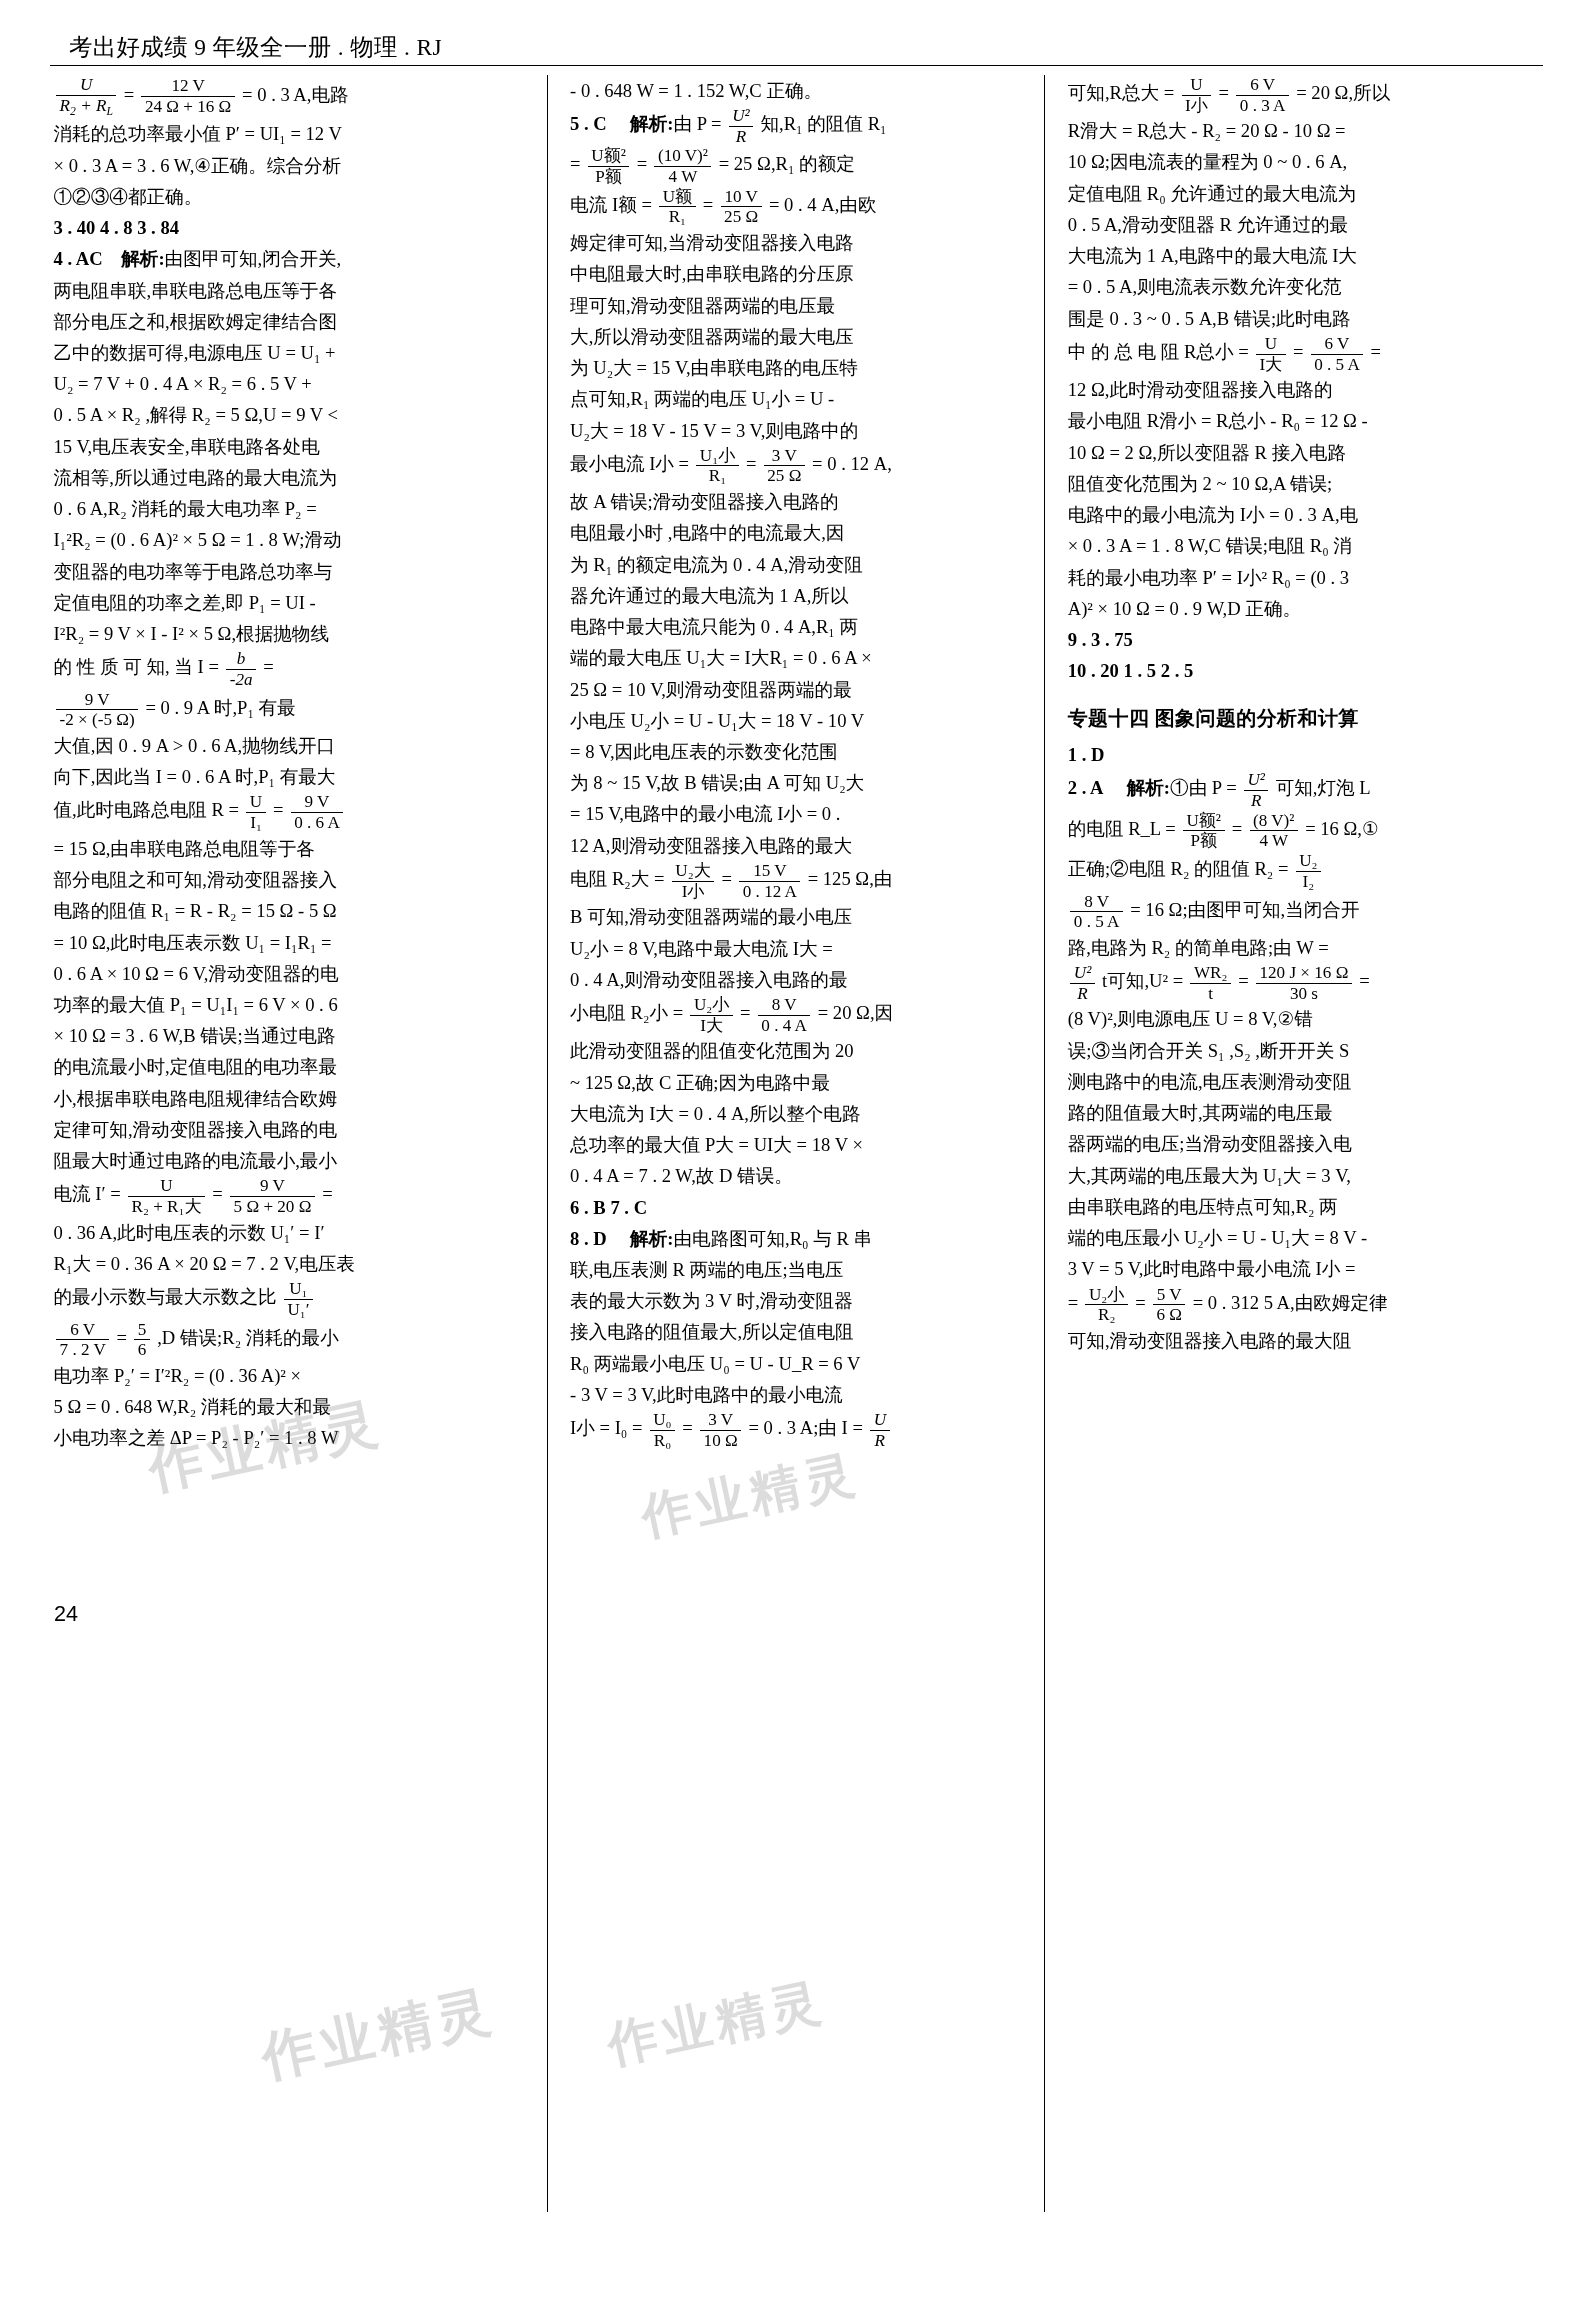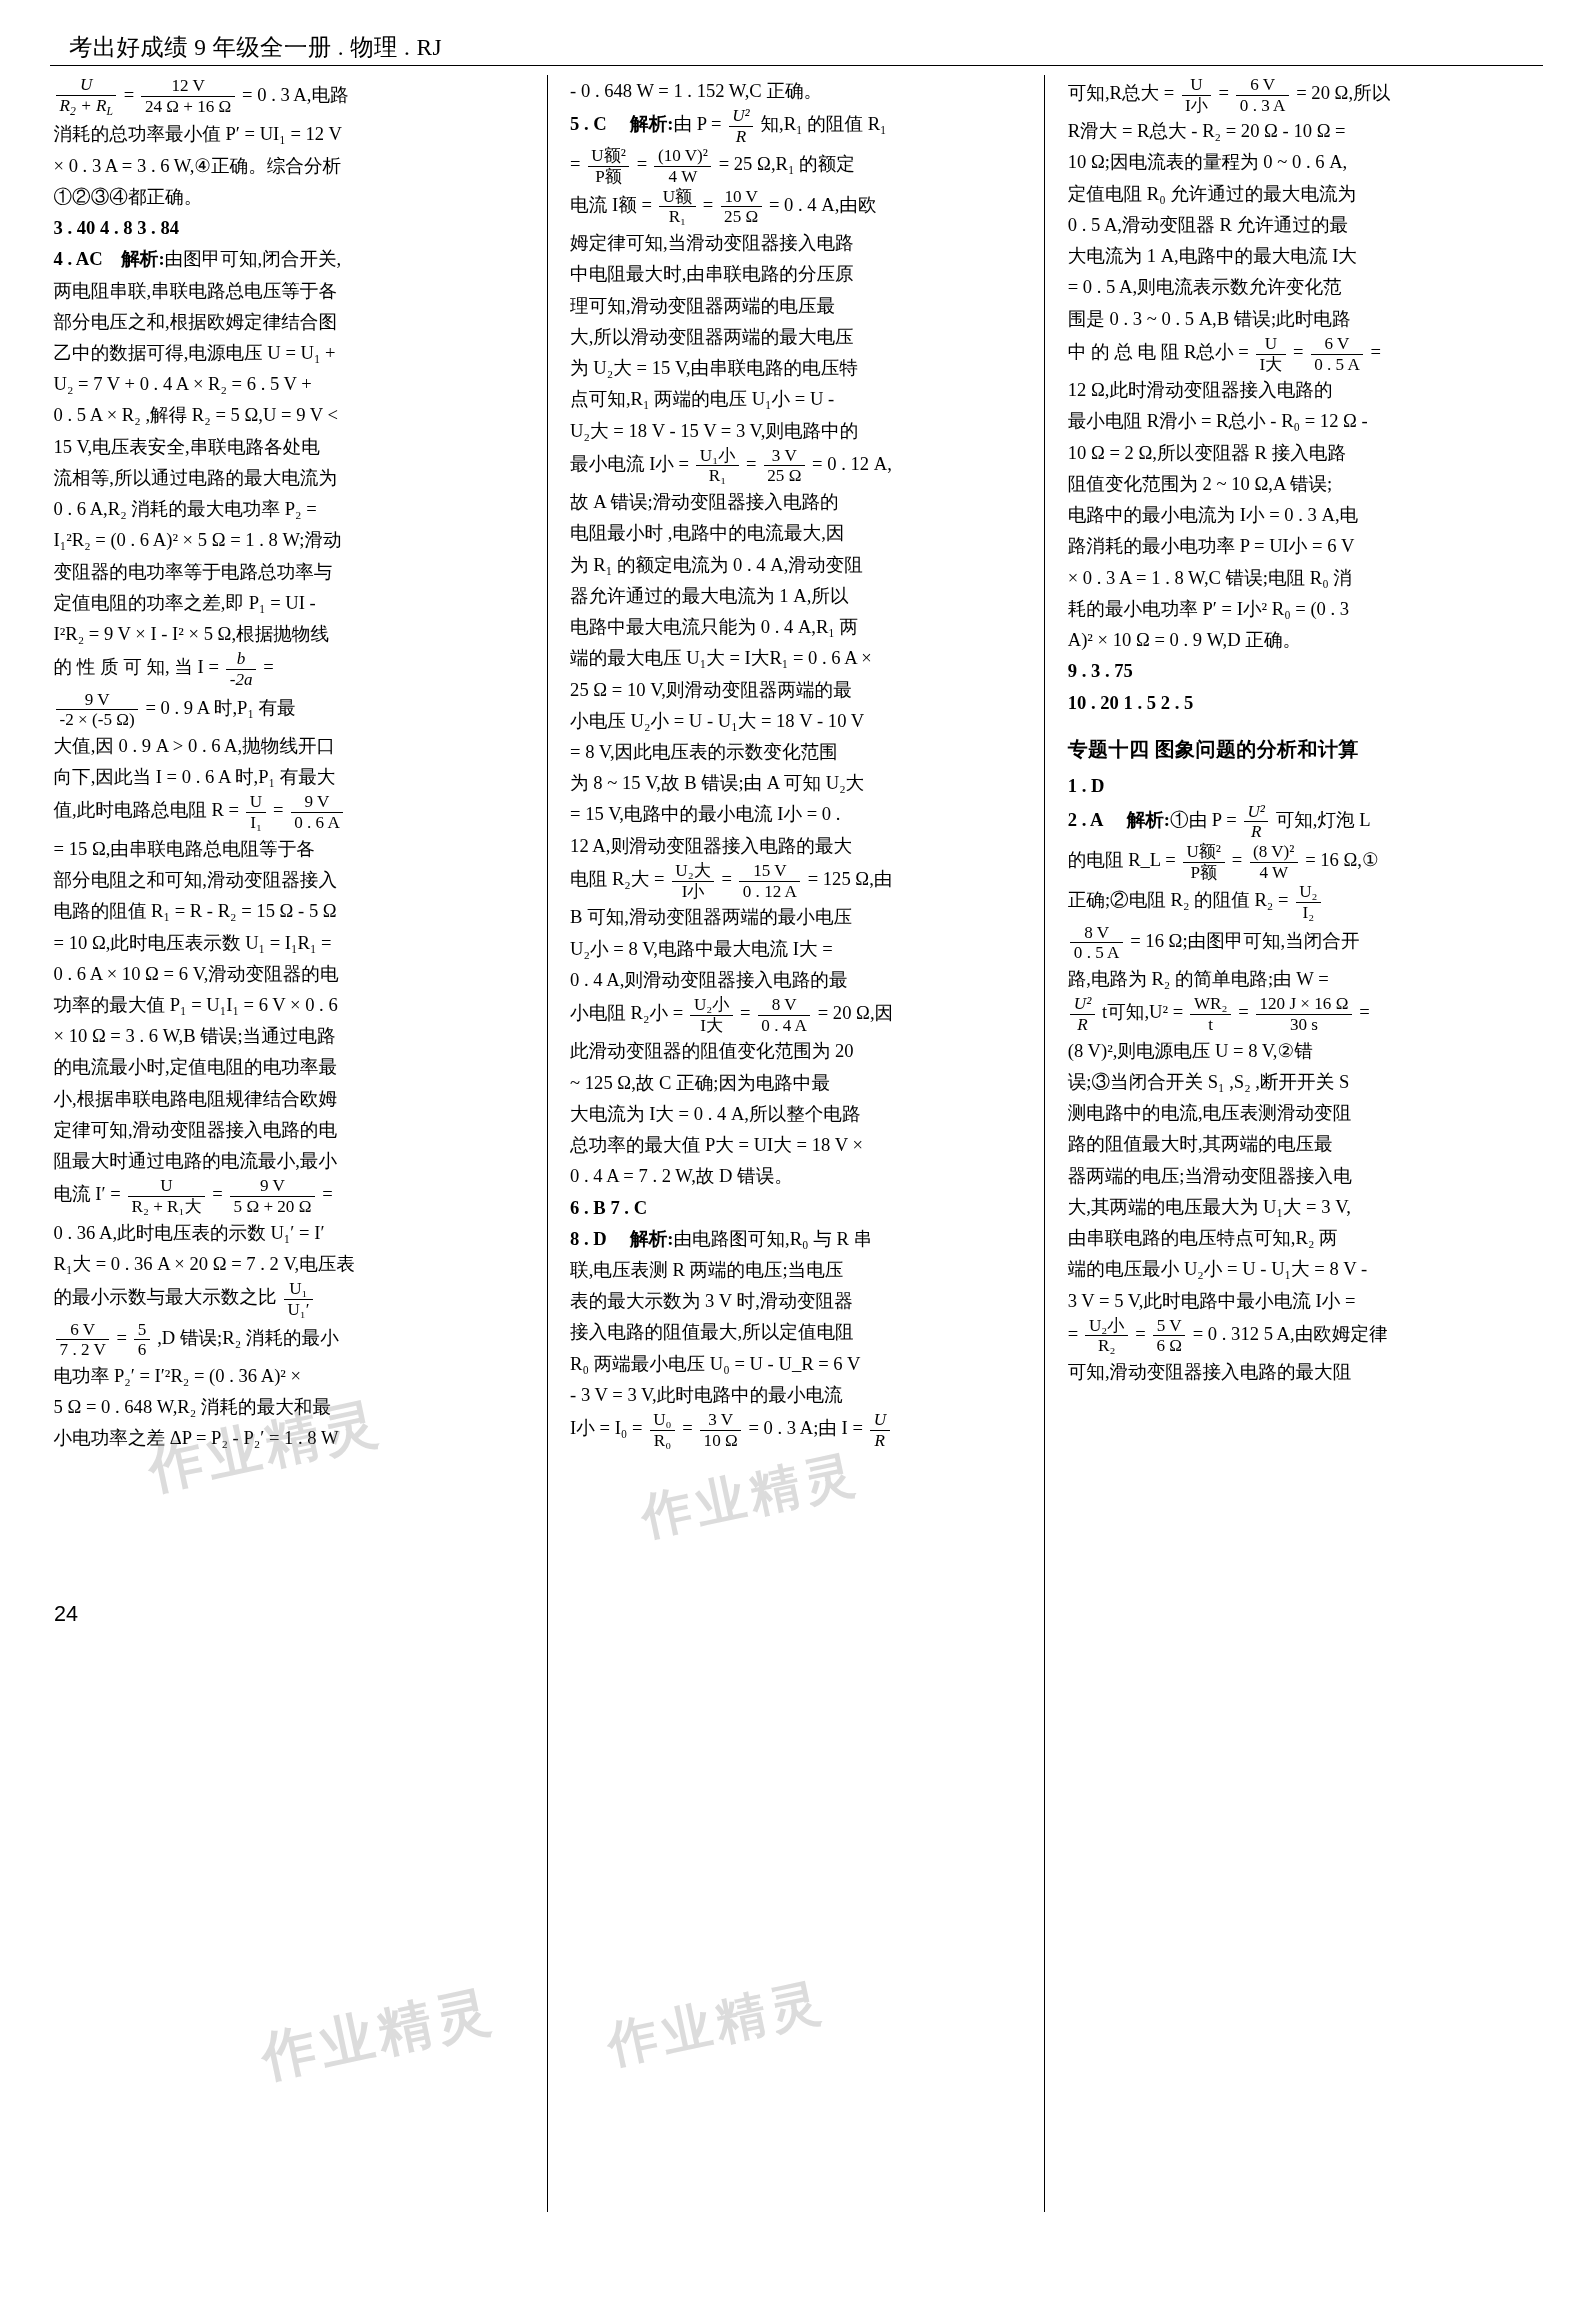--- a/index.html
+++ b/index.html
@@ -312,21 +312,20 @@
         <span class="frac"><span class="nu">U</span><span class="de">I大</span></span>
         <span>=</span>
         <span class="frac"><span class="nu">6 V</span><span class="de">0 . 5 A</span></span>
         <span>=</span>
       </p>
       <p class="line">12 Ω,此时滑动变阻器接入电路的</p>
       <p class="line">最小电阻 R滑小 = R总小 - R₀ = 12 Ω -</p>
       <p class="line">10 Ω = 2 Ω,所以变阻器 R 接入电路</p>
       <p class="line">阻值变化范围为 2 ~ 10 Ω,A 错误;</p>
       <p class="line">电路中的最小电流为 I小 = 0 . 3 A,电</p>
-      <p class="line">路消耗的最小电功率 P = UI小 = 6 V</p>
       <p class="line">× 0 . 3 A = 1 . 8 W,C 错误;电阻 R₀ 消</p>
       <p class="line">耗的最小电功率 P′ = I小² R₀ = (0 . 3</p>
       <p class="line">A)² × 10 Ω = 0 . 9 W,D 正确。</p>
 
       <p class="line bold">9 . 3 . 75</p>
       <p class="line bold">10 . 20   1 . 5   2 . 5</p>
 
       <p class="sec-title">专题十四   图象问题的分析和计算</p>
 
       <p class="line bold">1 . D</p>

